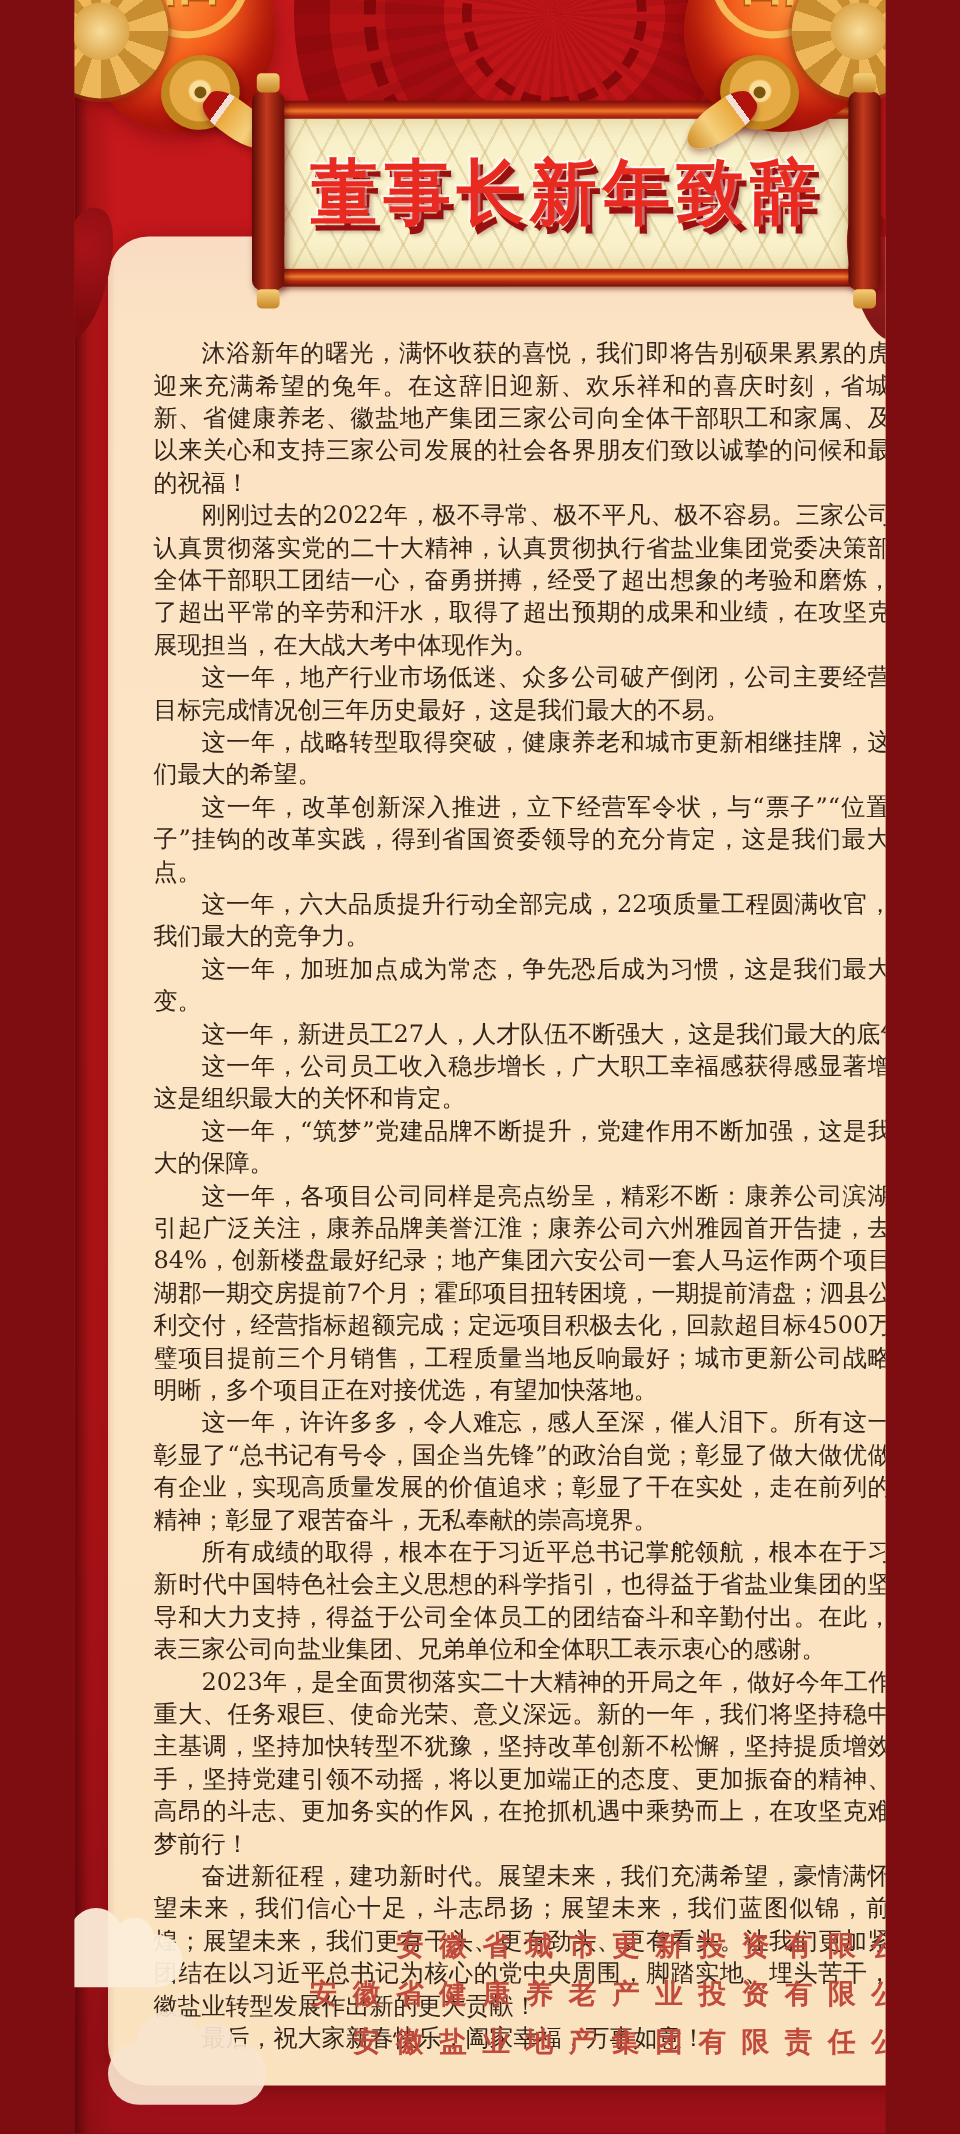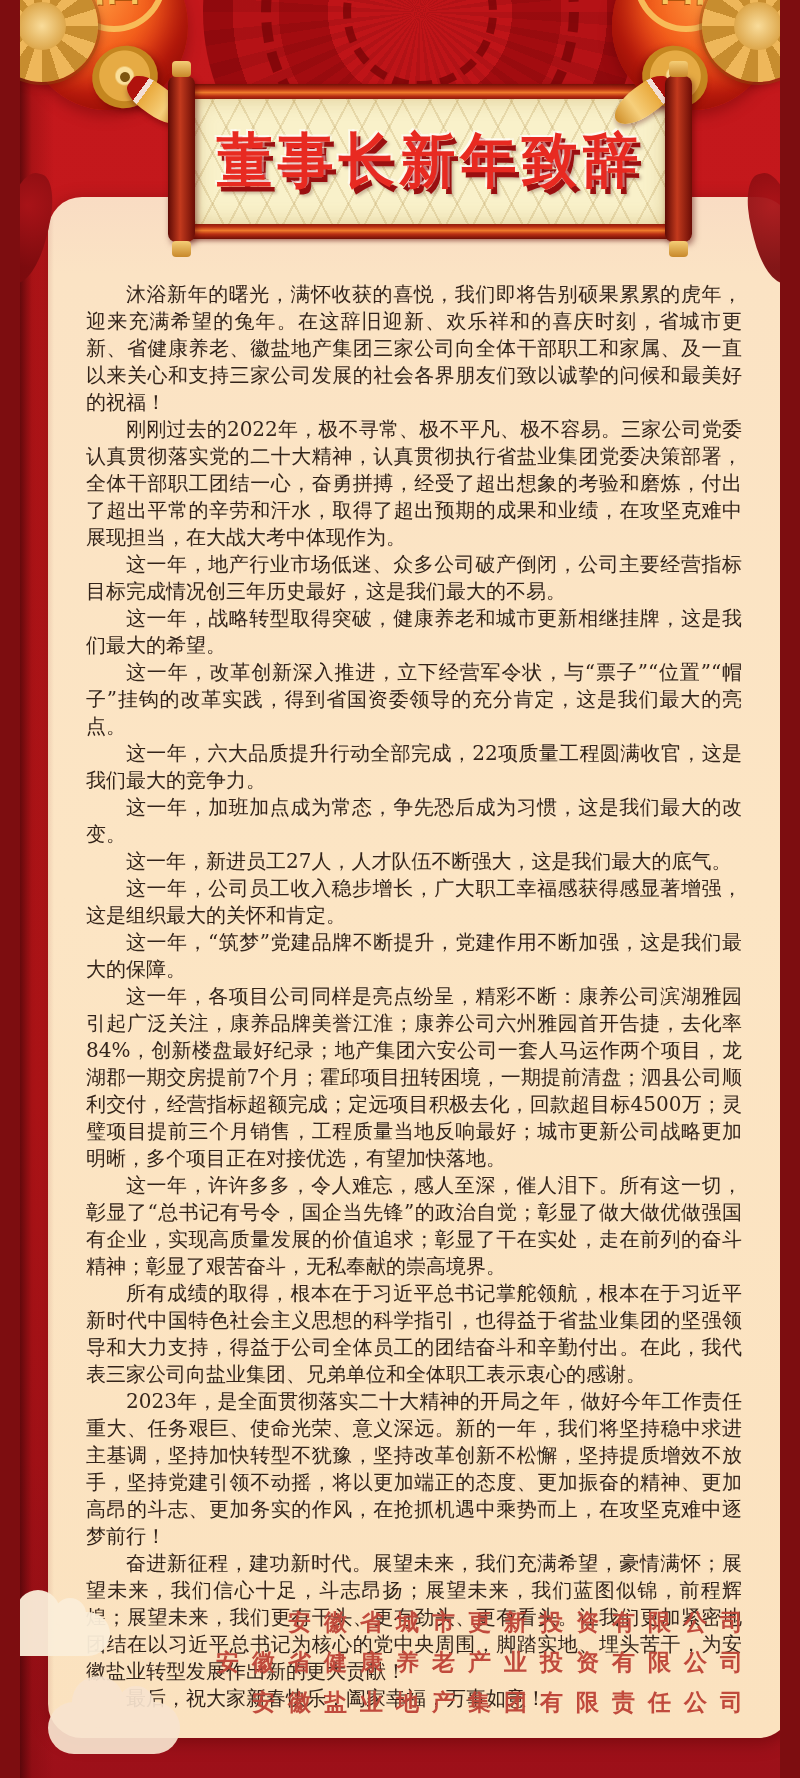--- a/index.html
+++ b/index.html
@@ -1,17 +1,17 @@
 <!DOCTYPE html>
 <html><head>
 <meta charset="utf-8">
 <style>
   html,body{margin:0;padding:0;background:#7d0d10;}
   .page{
-    position:relative; width:760px; height:1778px; margin:0 auto; overflow:hidden;
+    position:relative; width:676px; height:1778px; margin:0 auto; overflow:hidden;
     background:linear-gradient(180deg,#c4181c 0%,#c2171b 62%,#b4141b 82%,#9c1019 100%);
     font-family:"DejaVu Sans",sans-serif;
   }
   
   .page::before{
     content:""; position:absolute; inset:0; z-index:3; pointer-events:none;
     background:linear-gradient(90deg,rgba(70,4,6,.75) 0px,rgba(120,10,12,.35) 12px,rgba(0,0,0,0) 34px,
                rgba(0,0,0,0) 766px,rgba(120,10,12,.35) 788px,rgba(70,4,6,.75) 800px);
   }
 

